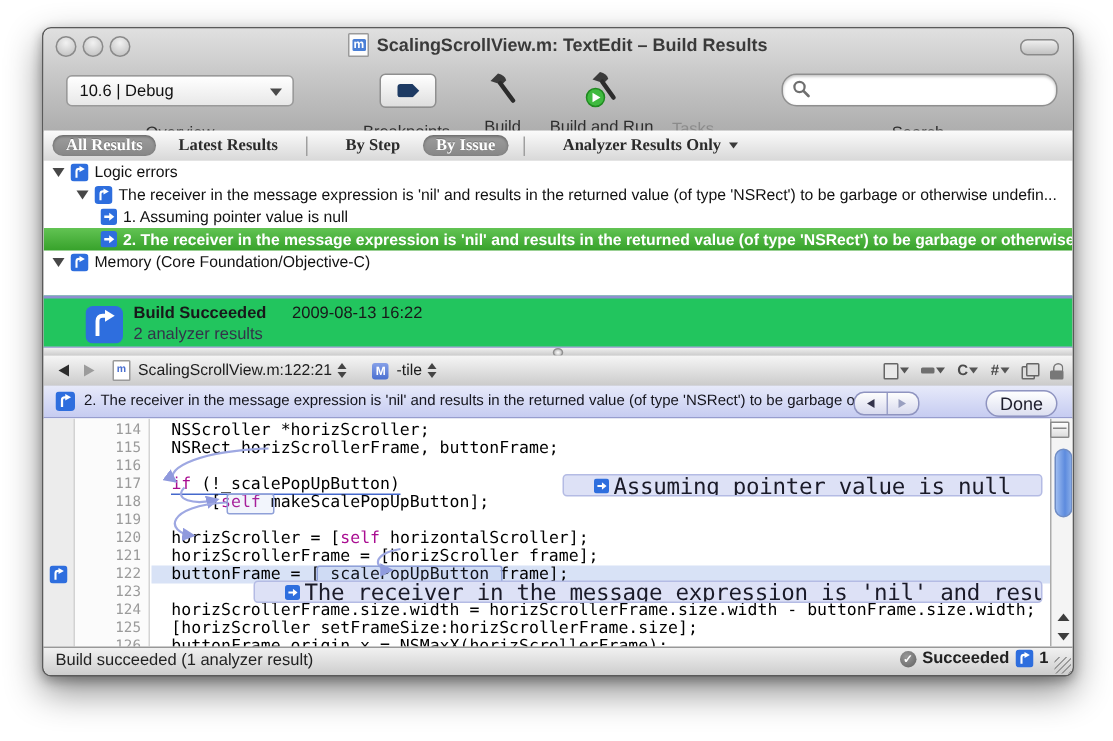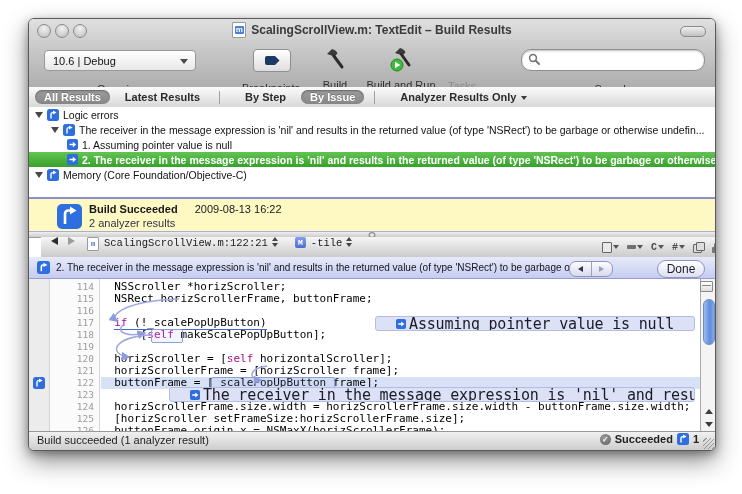--- a/index.html
+++ b/index.html
@@ -19,43 +19,43 @@
   .tb-caption{position:absolute;top:33px;left:50%;transform:translateX(-50%);font-size:11px;color:#2e2e2e;white-space:nowrap;}
   .tb-caption.dis{color:#8b8b8b;}
   .popup{position:absolute;left:15px;top:9px;width:152px;height:21px;border:1px solid #9a9a9a;border-radius:4px;background:linear-gradient(#ffffff,#e8e8e8);font-size:11px;color:#111;line-height:21px;padding-left:8px;box-sizing:border-box;text-align:left;}
   .popup .arr{position:absolute;right:7px;top:8px;width:0;height:0;border-left:4px solid transparent;border-right:4px solid transparent;border-top:5px solid #4a4a4a;}
   .btn-bez{width:36px;height:21px;border:1px solid #8f8f8f;border-radius:4px;background:linear-gradient(#ffffff,#dedede);display:flex;align-items:center;justify-content:center;margin:0 auto;}
   .bp-shape{width:15px;height:9px;background:#1d3a63;border-radius:2px;clip-path:polygon(0 0,70% 0,100% 50%,70% 100%,0 100%);}
   .oct{width:22px;height:22px;margin:0 auto;background:linear-gradient(#e09a9a,#c56a6a);clip-path:polygon(30% 0,70% 0,100% 30%,100% 70%,70% 100%,30% 100%,0 70%,0 30%);}
   .searchbox{position:absolute;left:492px;top:8px;width:182px;height:20px;border:1px solid #8f8f8f;border-radius:10px;background:#fff;box-shadow:inset 0 1px 2px rgba(0,0,0,.25);}
   
   .filterbar{position:absolute;left:0;top:68px;width:100%;height:20px;background:linear-gradient(#fbfbfb,#d8d8d8);border-bottom:1px solid #a6a6a6;display:flex;align-items:center;font-size:11px;font-weight:bold;color:#2b2b2b;}
-  .scope{padding:1px 9px;margin-left:6px;border-radius:9px;white-space:nowrap;cursor:default;}
+  .scope{padding:1px 9px;margin-left:6px;border-radius:9px;white-space:nowrap;cursor:default;font-family:Liberation Serif, serif;}
   .scope.on{background:linear-gradient(#9d9d9d,#878787);color:#fff;box-shadow:inset 0 1px 2px rgba(0,0,0,.35);text-shadow:0 -1px 0 rgba(0,0,0,.25);}
   .vdiv{width:1px;height:13px;background:#9f9f9f;margin:0 10px;}
   .scope .da{display:inline-block;width:0;height:0;border-left:3.5px solid transparent;border-right:3.5px solid transparent;border-top:4px solid #3a3a3a;margin-left:5px;vertical-align:1px;}
   
   .results{position:absolute;left:0;top:88px;width:100%;height:90px;background:#fff;overflow:hidden;}
   .rrow{height:15px;display:flex;align-items:center;font-size:10.5px;color:#111;white-space:nowrap;overflow:hidden;}
   .rrow.sel{background:linear-gradient(#62c353,#37a22b);color:#fff;font-weight:bold;}
   .disc{width:0;height:0;margin-right:4px;flex:0 0 auto;}
   .disc.open{border-left:4.5px solid transparent;border-right:4.5px solid transparent;border-top:6px solid #474747;}
   .disc.closed{border-top:4.5px solid transparent;border-bottom:4.5px solid transparent;border-left:6px solid #474747;}
   .rico{flex:0 0 auto;margin-right:4px;display:inline-flex;}
   
-  .summary{position:absolute;left:0;top:178px;width:100%;height:35px;background:#fef9c3;border-top:2px solid #8d8fd0;border-bottom:1px solid #aaacd9;box-sizing:border-box;}
+  .summary{position:absolute;left:0;top:178px;width:100%;height:35px;background:#22c55e;border-top:2px solid #8d8fd0;border-bottom:1px solid #aaacd9;box-sizing:border-box;}
   .sum-icon{position:absolute;left:28px;top:5px;}
   .sum-line1{position:absolute;left:60px;top:4px;font-size:11px;color:#18181a;}
   .sum-line1 b{margin-right:14px;}
   .sum-line2{position:absolute;left:60px;top:18px;font-size:11px;color:#33334a;}
   
   .splitter{position:absolute;left:0;top:213px;width:100%;height:5px;background:linear-gradient(#efefef,#cccccc);border-bottom:1px solid #9e9e9e;}
   .dimple{position:absolute;left:50%;top:0;width:5px;height:4px;transform:translateX(-50%);border-radius:50%;background:radial-gradient(#ffffff,#a8a8a8);border:0.5px solid #909090;}
   
-  .navbar{position:absolute;left:12px;top:218px;width:100%;height:20px;background:linear-gradient(#f6f6f6,#cbcbcb);border-bottom:1px solid #989898;display:flex;align-items:flex-start;font-size:10.5px;color:#1c1c1c;font-family:Liberation Mono, monospace;}
+  .navbar{position:absolute;left:0;top:218px;width:100%;height:20px;background:linear-gradient(#f6f6f6,#cbcbcb);border-bottom:1px solid #989898;display:flex;align-items:center;font-size:10.5px;color:#1c1c1c;}
   .nav-arrow{width:0;height:0;margin-left:10px;}
   .nav-arrow.back{border-top:4.5px solid transparent;border-bottom:4.5px solid transparent;border-right:7px solid #2c2c2c;}
   .nav-arrow.fwd{border-top:4.5px solid transparent;border-bottom:4.5px solid transparent;border-left:7px solid #9c9c9c;}
   .mini-doc{width:10px;height:12px;background:#fff;border:1px solid #9a9a9a;border-radius:1px;margin-left:12px;font-size:7px;font-weight:bold;color:#4a6fd0;text-align:center;line-height:12px;}
   .stepper{display:inline-block;margin-left:4px;position:relative;width:7px;height:10px;}
   .stepper:before{content:"";position:absolute;left:0;top:0;border-left:3.5px solid transparent;border-right:3.5px solid transparent;border-bottom:4px solid #444;}
   .stepper:after{content:"";position:absolute;left:0;bottom:0;border-left:3.5px solid transparent;border-right:3.5px solid transparent;border-top:4px solid #444;}
   .m-icon{width:11px;height:11px;border-radius:2px;background:linear-gradient(#86a0e8,#4a6fd0);color:#fff;font-size:8px;font-weight:bold;text-align:center;line-height:11px;margin-left:16px;}
   .nav-right{position:absolute;right:6px;top:0;height:20px;display:flex;align-items:center;gap:8px;color:#555;}
   .nr{display:flex;align-items:center;gap:1px;font-size:10px;font-weight:bold;color:#4a4a4a;}

